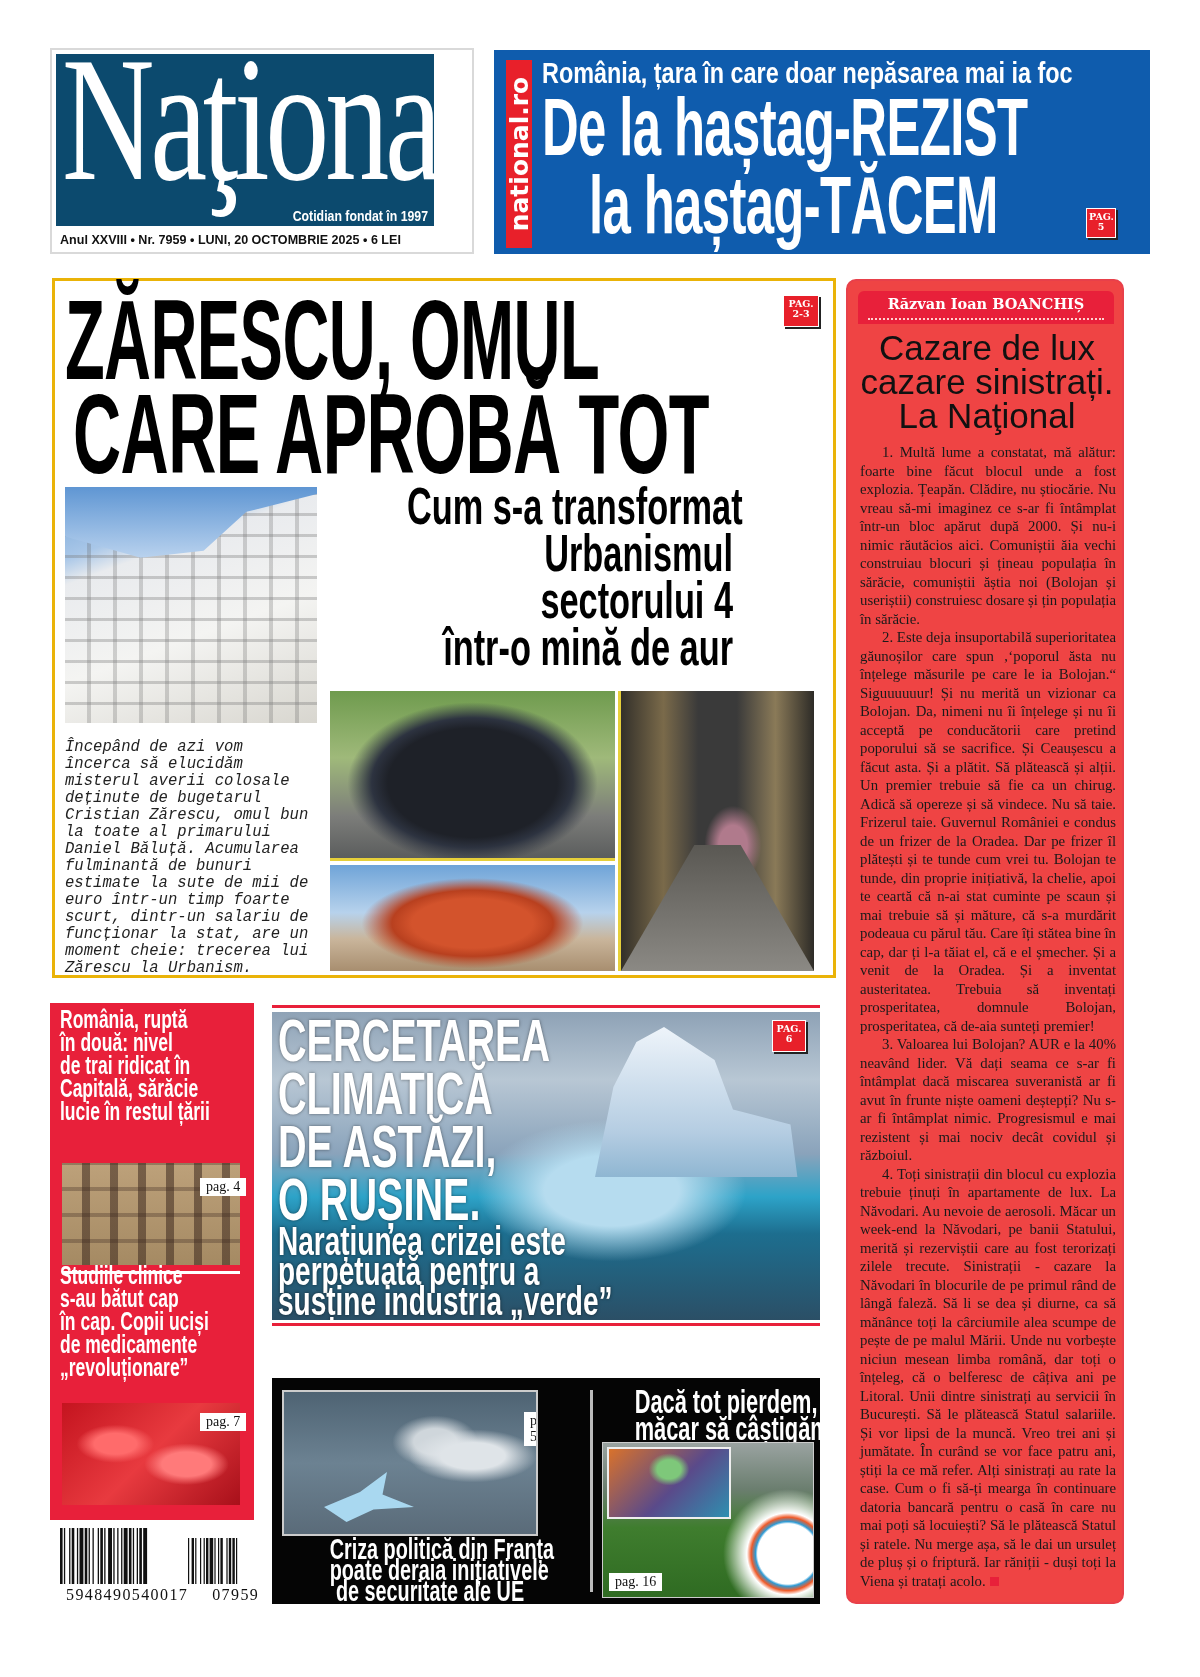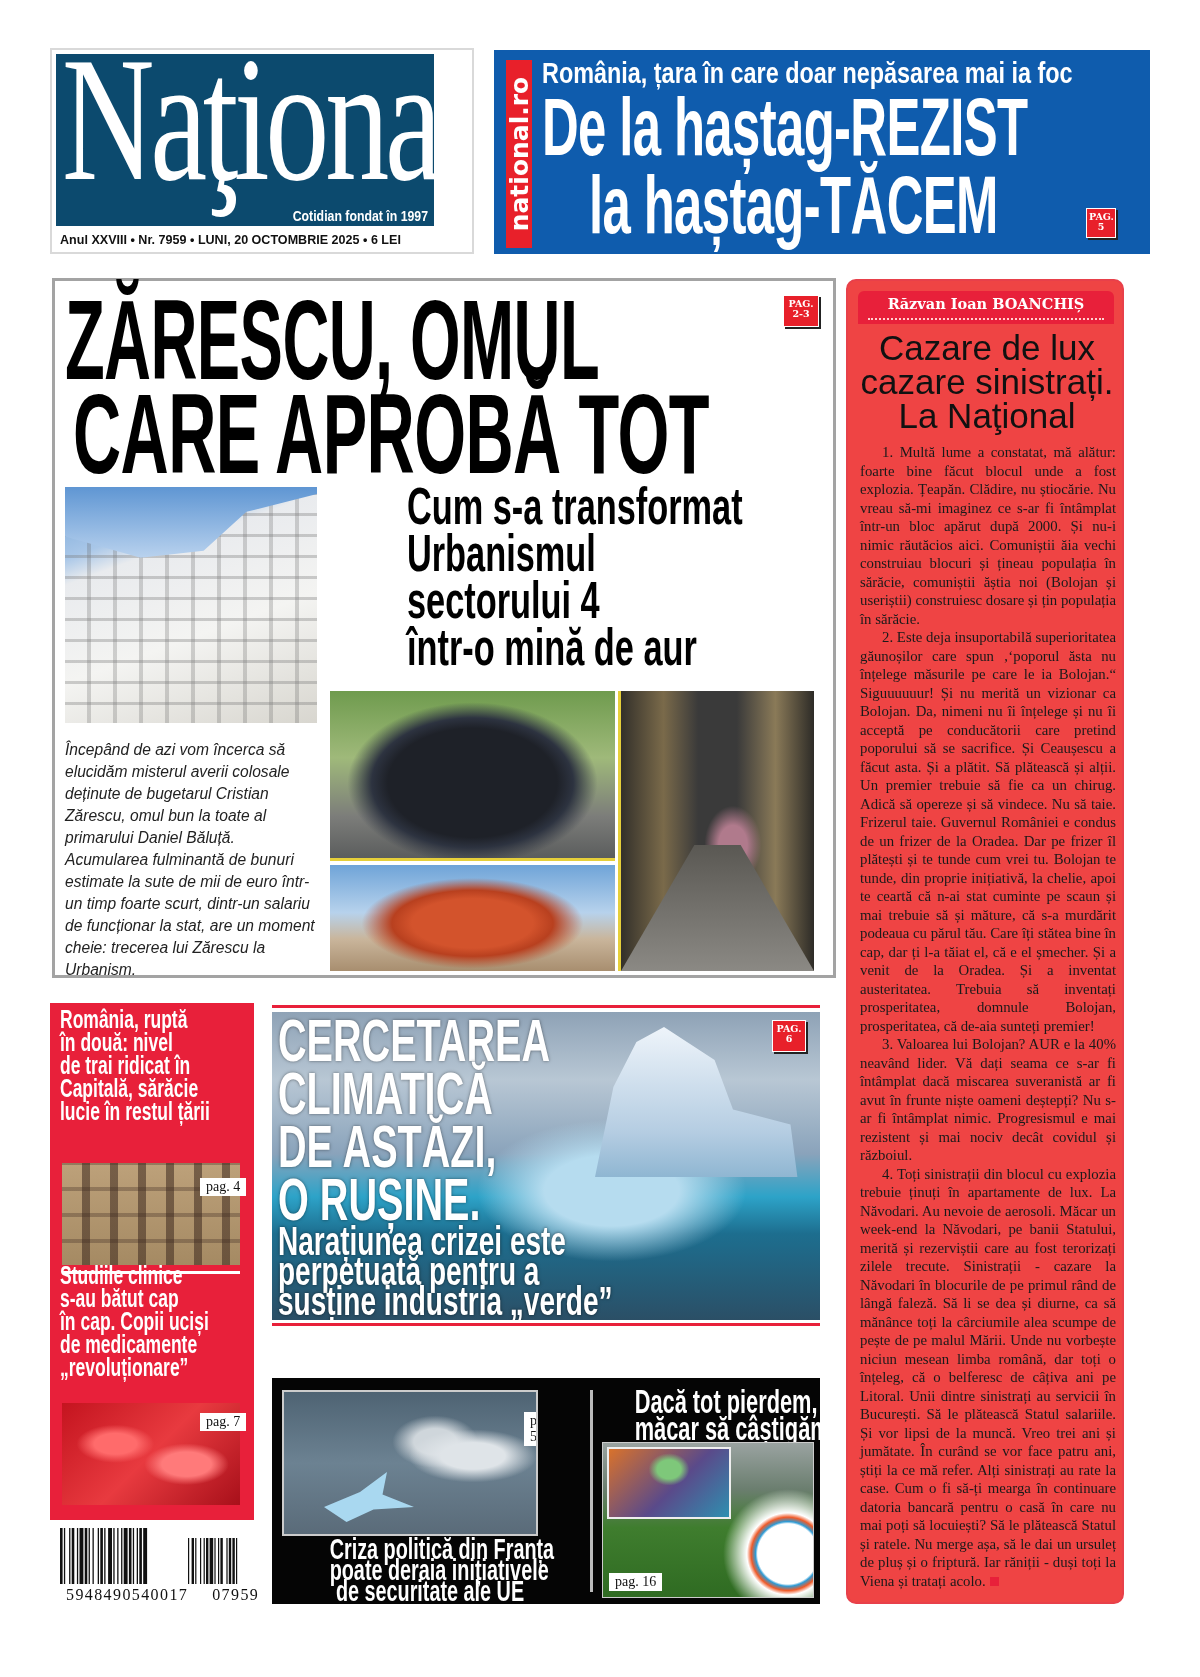--- a/index.html
+++ b/index.html
@@ -20,43 +20,43 @@
   #site-tab { position: absolute; left: 12px; top: 10px; width: 26px; height: 188px; background: #e8202a; }
   #site-tab span { position: absolute; left: 50%; top: 50%; transform: translate(-50%,-50%) rotate(-90deg); color: #fff; font-weight: bold; font-size: 25px; white-space: nowrap; font-family: "DejaVu Sans", sans-serif; }
   #banner-kicker { position: absolute; left: 48px; top: 6px; color: #fff; font-weight: bold; font-size: 30px; white-space: nowrap; transform: scaleX(0.78); transform-origin: left top; }
   #banner-line1 { position: absolute; left: 48px; top: 36px; color: #fff; font-weight: bold; font-size: 82px; line-height: 1; white-space: nowrap; transform: scaleX(0.62); transform-origin: left top; letter-spacing: -1px; }
   #banner-line2 { position: absolute; left: 95px; top: 114px; color: #fff; font-weight: bold; font-size: 82px; line-height: 1; white-space: nowrap; transform: scaleX(0.62); transform-origin: left top; letter-spacing: -1px; }
 
   .pag-badge { position: absolute; background: #e8202a; color: #fff; font-family: "DejaVu Serif", serif; font-weight: bold; font-size: 9.5px; line-height: 1.05; text-align: center; padding: 3px 2px; box-shadow: 2px 2px 0 #222; border: 1px solid #fff; }
   #banner-pag { left: 592px; top: 158px; width: 30px; height: 30px; }
 
   
-  #main-box { left: 52px; top: 278px; width: 784px; height: 700px; border: 3px solid #a3a3a3; background: #fff; }
+  #main-box { left: 52px; top: 278px; width: 784px; height: 700px; border: 3px solid #eab308; background: #fff; }
   #main-headline-1 { position: absolute; left: 10px; top: 2px; font-size: 114px; line-height: 1; font-weight: bold; color: #000; white-space: nowrap; transform: scaleX(0.57); transform-origin: left top; letter-spacing: -1px; }
   #main-headline-2 { position: absolute; left: 18px; top: 96px; font-size: 114px; line-height: 1; font-weight: bold; color: #000; white-space: nowrap; transform: scaleX(0.585); transform-origin: left top; letter-spacing: -1px; }
   #main-pag { left: 728px; top: 14px; width: 36px; height: 32px; }
-  #subheadline { position: absolute; left: 268px; top: 202px; width: 494px; text-align: left; }
+  #subheadline { position: absolute; left: 268px; top: 202px; width: 494px; text-align: right; }
   #subheadline div { font-size: 52px; line-height: 47px; font-weight: bold; color: #000; white-space: nowrap; transform: scaleX(0.66); transform-origin: center top; }
 
   
   .photo { position: absolute; overflow: hidden; }
   #photo-building { left: 10px; top: 206px; width: 252px; height: 236px;
     background:
       repeating-linear-gradient(0deg, rgba(255,255,255,0.0) 0 18px, rgba(120,120,120,0.35) 18px 21px),
       repeating-linear-gradient(90deg, rgba(0,0,0,0.0) 0 22px, rgba(90,90,90,0.25) 22px 26px),
       linear-gradient(160deg, #6d9fd4 0%, #a9c7e8 22%, #e9ebee 30%, #f4f4f2 60%, #d8d6cf 100%);
   }
   #photo-building::before { content: ""; position: absolute; left: 0; top: 0; width: 100%; height: 30%; background: linear-gradient(180deg, #5f96d3, #b9d2ee); clip-path: polygon(0 0, 100% 0, 100% 10%, 72% 35%, 55% 90%, 30% 100%, 0 70%); }
   #photo-suv { left: 275px; top: 410px; width: 285px; height: 170px; background: radial-gradient(ellipse at 50% 55%, #1e2128 0 42%, #2d3340 50%, transparent 62%), linear-gradient(180deg, #6f9b4e 0%, #9fb97a 40%, #7c7d7a 75%, #5b5d5d 100%); }
   #photo-truck { left: 275px; top: 584px; width: 285px; height: 106px; background: radial-gradient(ellipse at 50% 55%, #d3532c 0 30%, #b8401f 40%, transparent 55%), linear-gradient(180deg, #6fa4d8 0%, #b7d2ec 45%, #c9b59b 70%, #a88e6f 100%); }
   #photo-man { left: 563px; top: 410px; width: 196px; height: 280px; border-left: 3px solid #e6cf3a; background: radial-gradient(ellipse at 58% 55%, #b07a8c 0 9%, transparent 18%), linear-gradient(90deg, #33302a 0%, #7a6a4a 22%, #3a3a3a 40%, #3a3a3a 60%, #8a7a58 80%, #2d2b27 100%); }
   #photo-man::after { content: ""; position: absolute; left: 0; right: 0; bottom: 0; height: 45%; background: linear-gradient(180deg, #5a5853, #8b8984); clip-path: polygon(38% 0, 62% 0, 100% 100%, 0 100%); }
   #photo-suv { border-bottom: 3px solid #e6cf3a; }
 
-  #main-lede { position: absolute; left: 10px; top: 458px; width: 252px; font-family: Liberation Sans, sans-serif; font-style: italic; font-size: 15.6px; line-height: 22px; color: #222; }
+  #main-lede { position: absolute; left: 10px; top: 458px; width: 252px; font-family: Liberation Mono, monospace; font-style: italic; font-size: 15.6px; line-height: 17px; color: #222; }
 
   
   #red-side { left: 50px; top: 1003px; width: 204px; height: 517px; background: #e8203a; }
   .red-head { position: absolute; left: 10px; color: #fff; font-weight: bold; font-size: 25px; line-height: 23px; white-space: nowrap; transform: scaleX(0.7); transform-origin: left top; }
   #red-head-1 { top: 5px; }
   #red-head-2 { top: 261px; }
   #red-photo-1 { left: 12px; top: 160px; width: 178px; height: 102px; background:
       repeating-linear-gradient(90deg, transparent 0 20px, rgba(60,40,30,0.55) 20px 28px),
       repeating-linear-gradient(0deg, transparent 0 22px, rgba(70,50,40,0.35) 22px 26px),
       linear-gradient(180deg, #bda17a, #a58a63); }

